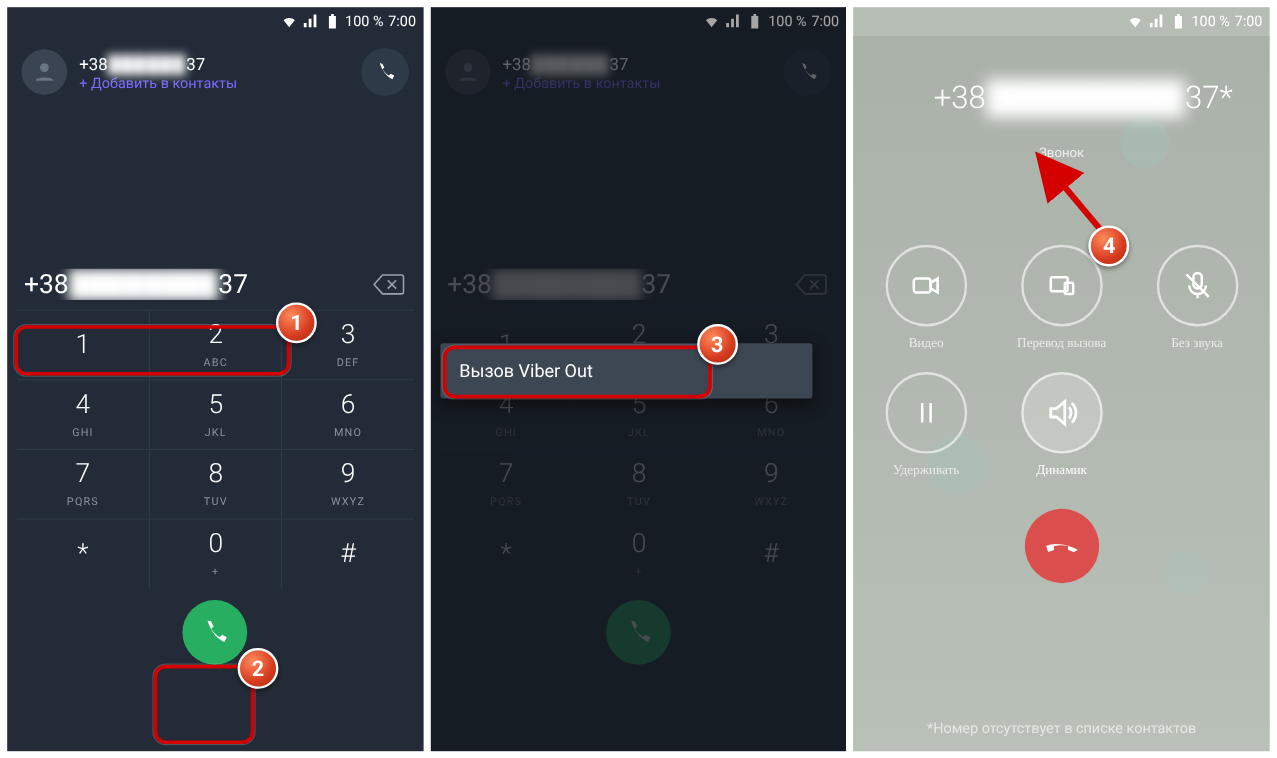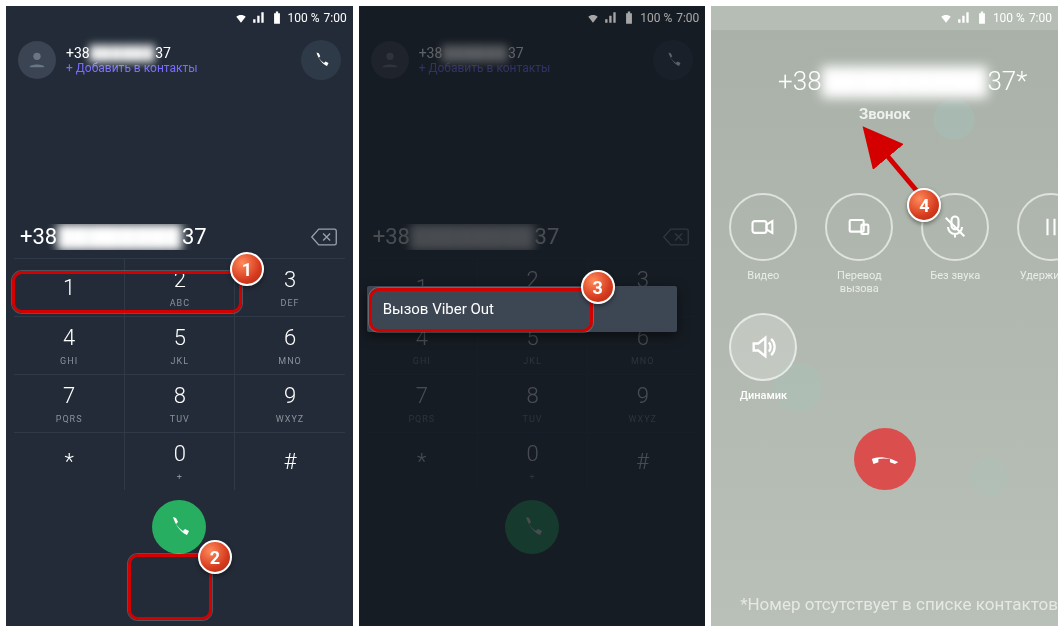--- a/index.html
+++ b/index.html
@@ -136,48 +136,49 @@
     background:
       radial-gradient(circle at 70% 15%, rgba(160,200,190,0.3) 0 20px, transparent 21px),
       radial-gradient(circle at 25% 60%, rgba(160,200,190,0.25) 0 24px, transparent 25px),
       radial-gradient(circle at 80% 75%, rgba(160,200,190,0.2) 0 18px, transparent 19px),
       linear-gradient(#a9b1a8,#b9c0b7);
     display:flex; flex-direction:column; align-items:center;
     color:#fff;
   }
   .big-num { font-size: 26px; margin-top: 36px; font-weight: 300; margin-left: 36px; }
   .big-num .blur { filter: blur(6px); }
-  .call-status { margin-top: 8px; font-size: 15px; color:#eef1ee;font-weight:bold; }
+  .call-status { margin-top: 24px; font-size: 11px; color:#eef1ee; }
   .call-grid {
     margin-top: 70px;
     width: 100%;
     padding: 0 18px;
     display: grid;
-    grid-template-columns: repeat(4, 1fr);
+    grid-template-columns: repeat(3, 1fr);
     gap: 18px 28px;
+    font-family: Liberation Serif, serif;
   }
   .call-cell { display:flex; flex-direction:column; align-items:center; gap:8px; }
   .circle-btn {
     width: 68px; height: 68px;
     border: 2px solid rgba(255,255,255,0.6);
     border-radius: 50%;
     display:flex; align-items:center; justify-content:center;
   }
   .circle-btn svg { width: 28px; height: 28px; fill:none; stroke:#fff; stroke-width:1.8; }
   .circle-btn.solid svg { fill:#fff; stroke:none; }
   .circle-btn.loud { background: rgba(255,255,255,0.22); }
   .call-label { font-size: 11px; color:#eaece9; text-align:center; }
   .hangup-row { margin-top: 26px; display:flex; justify-content:center; }
   .hangup {
     width: 62px; height: 62px; border-radius: 50%;
     background: #db4e4e;
     display:flex; align-items:center; justify-content:center;
   }
   .hangup svg { width: 28px; height:28px; fill:#fff; transform: rotate(135deg); }
-  .footnote { position:absolute; bottom: 12px; left:0; right:0; text-align:right; font-size:17px; color:#e6e8e4; }
+  .footnote { position:absolute; bottom: 12px; left:0; right:0; text-align:center; font-size:12px; color:#e6e8e4; }
   
   .hl {
     position: absolute;
     border: 3px solid #d40000;
     border-radius: 10px;
     box-shadow: 0 0 0 1px rgba(255,255,255,0.2);
     pointer-events:none;
   }
   
   .badge {

